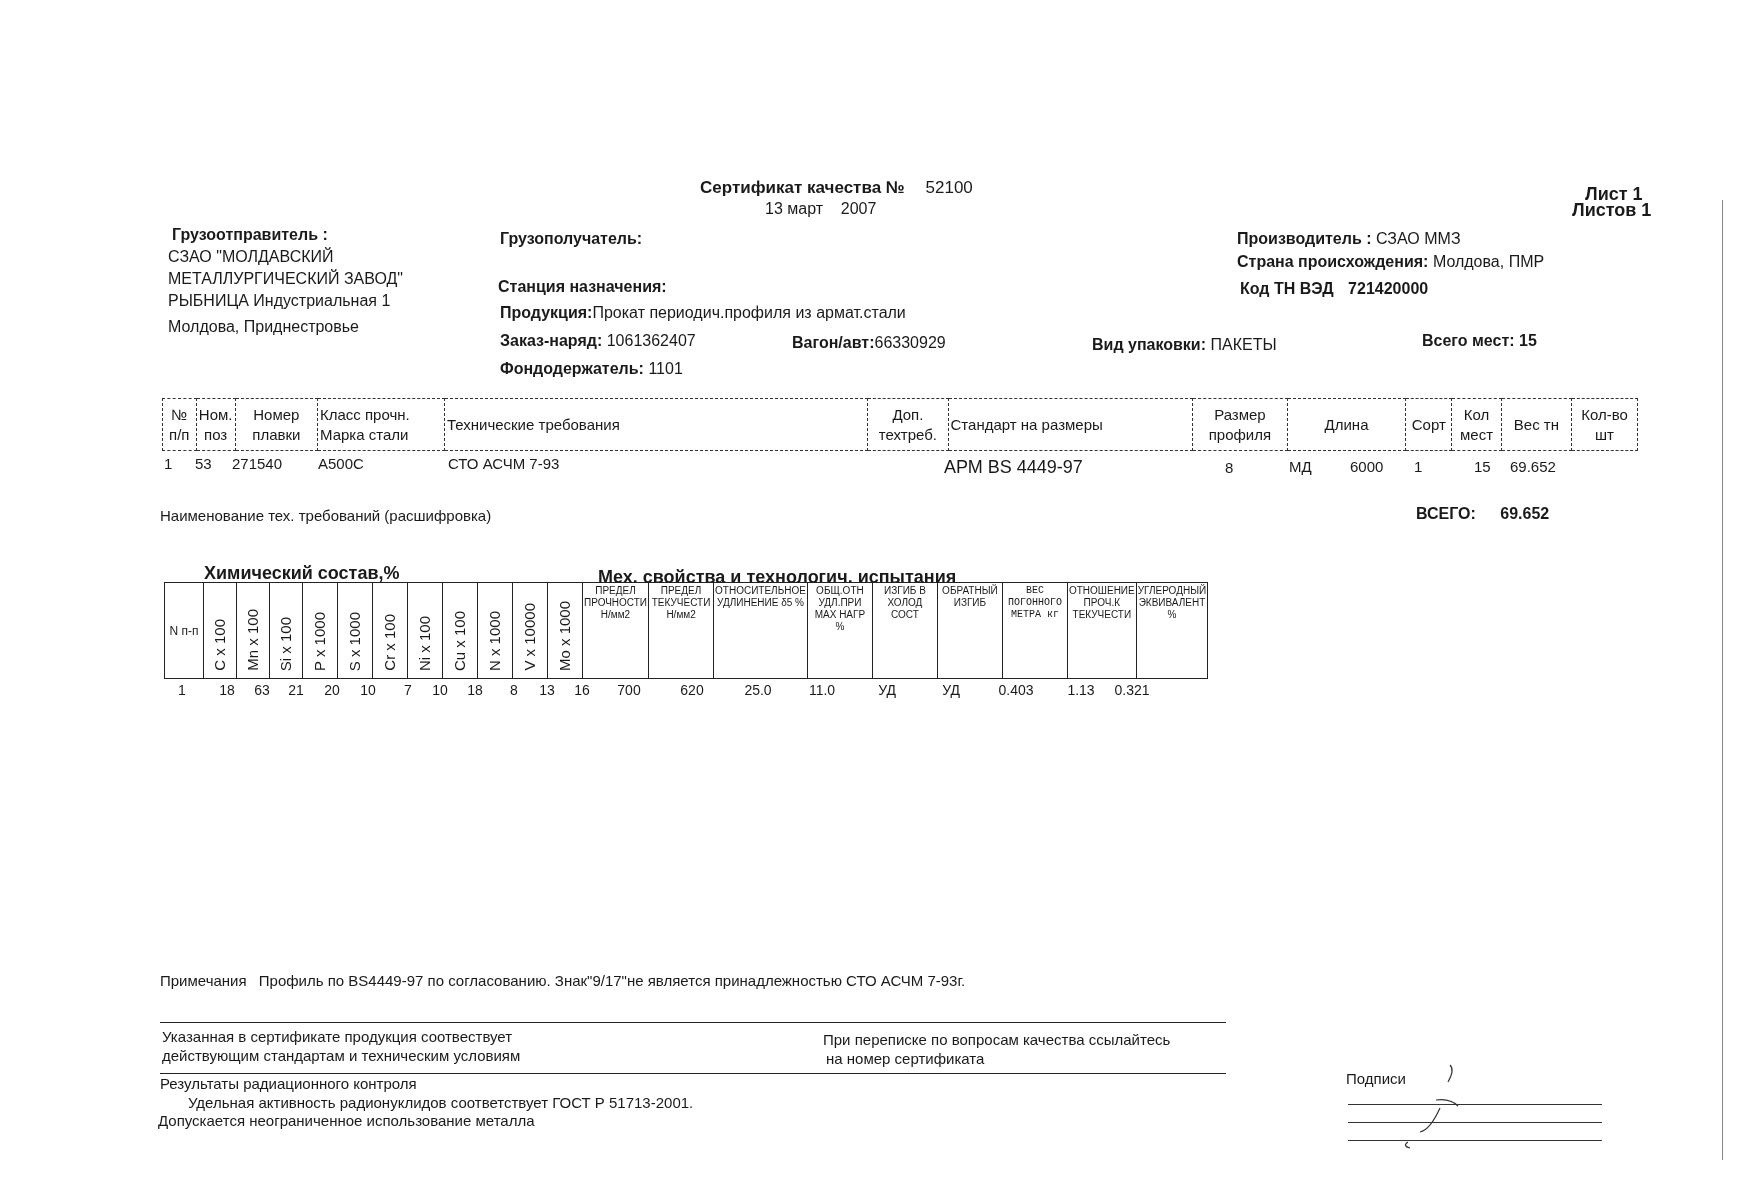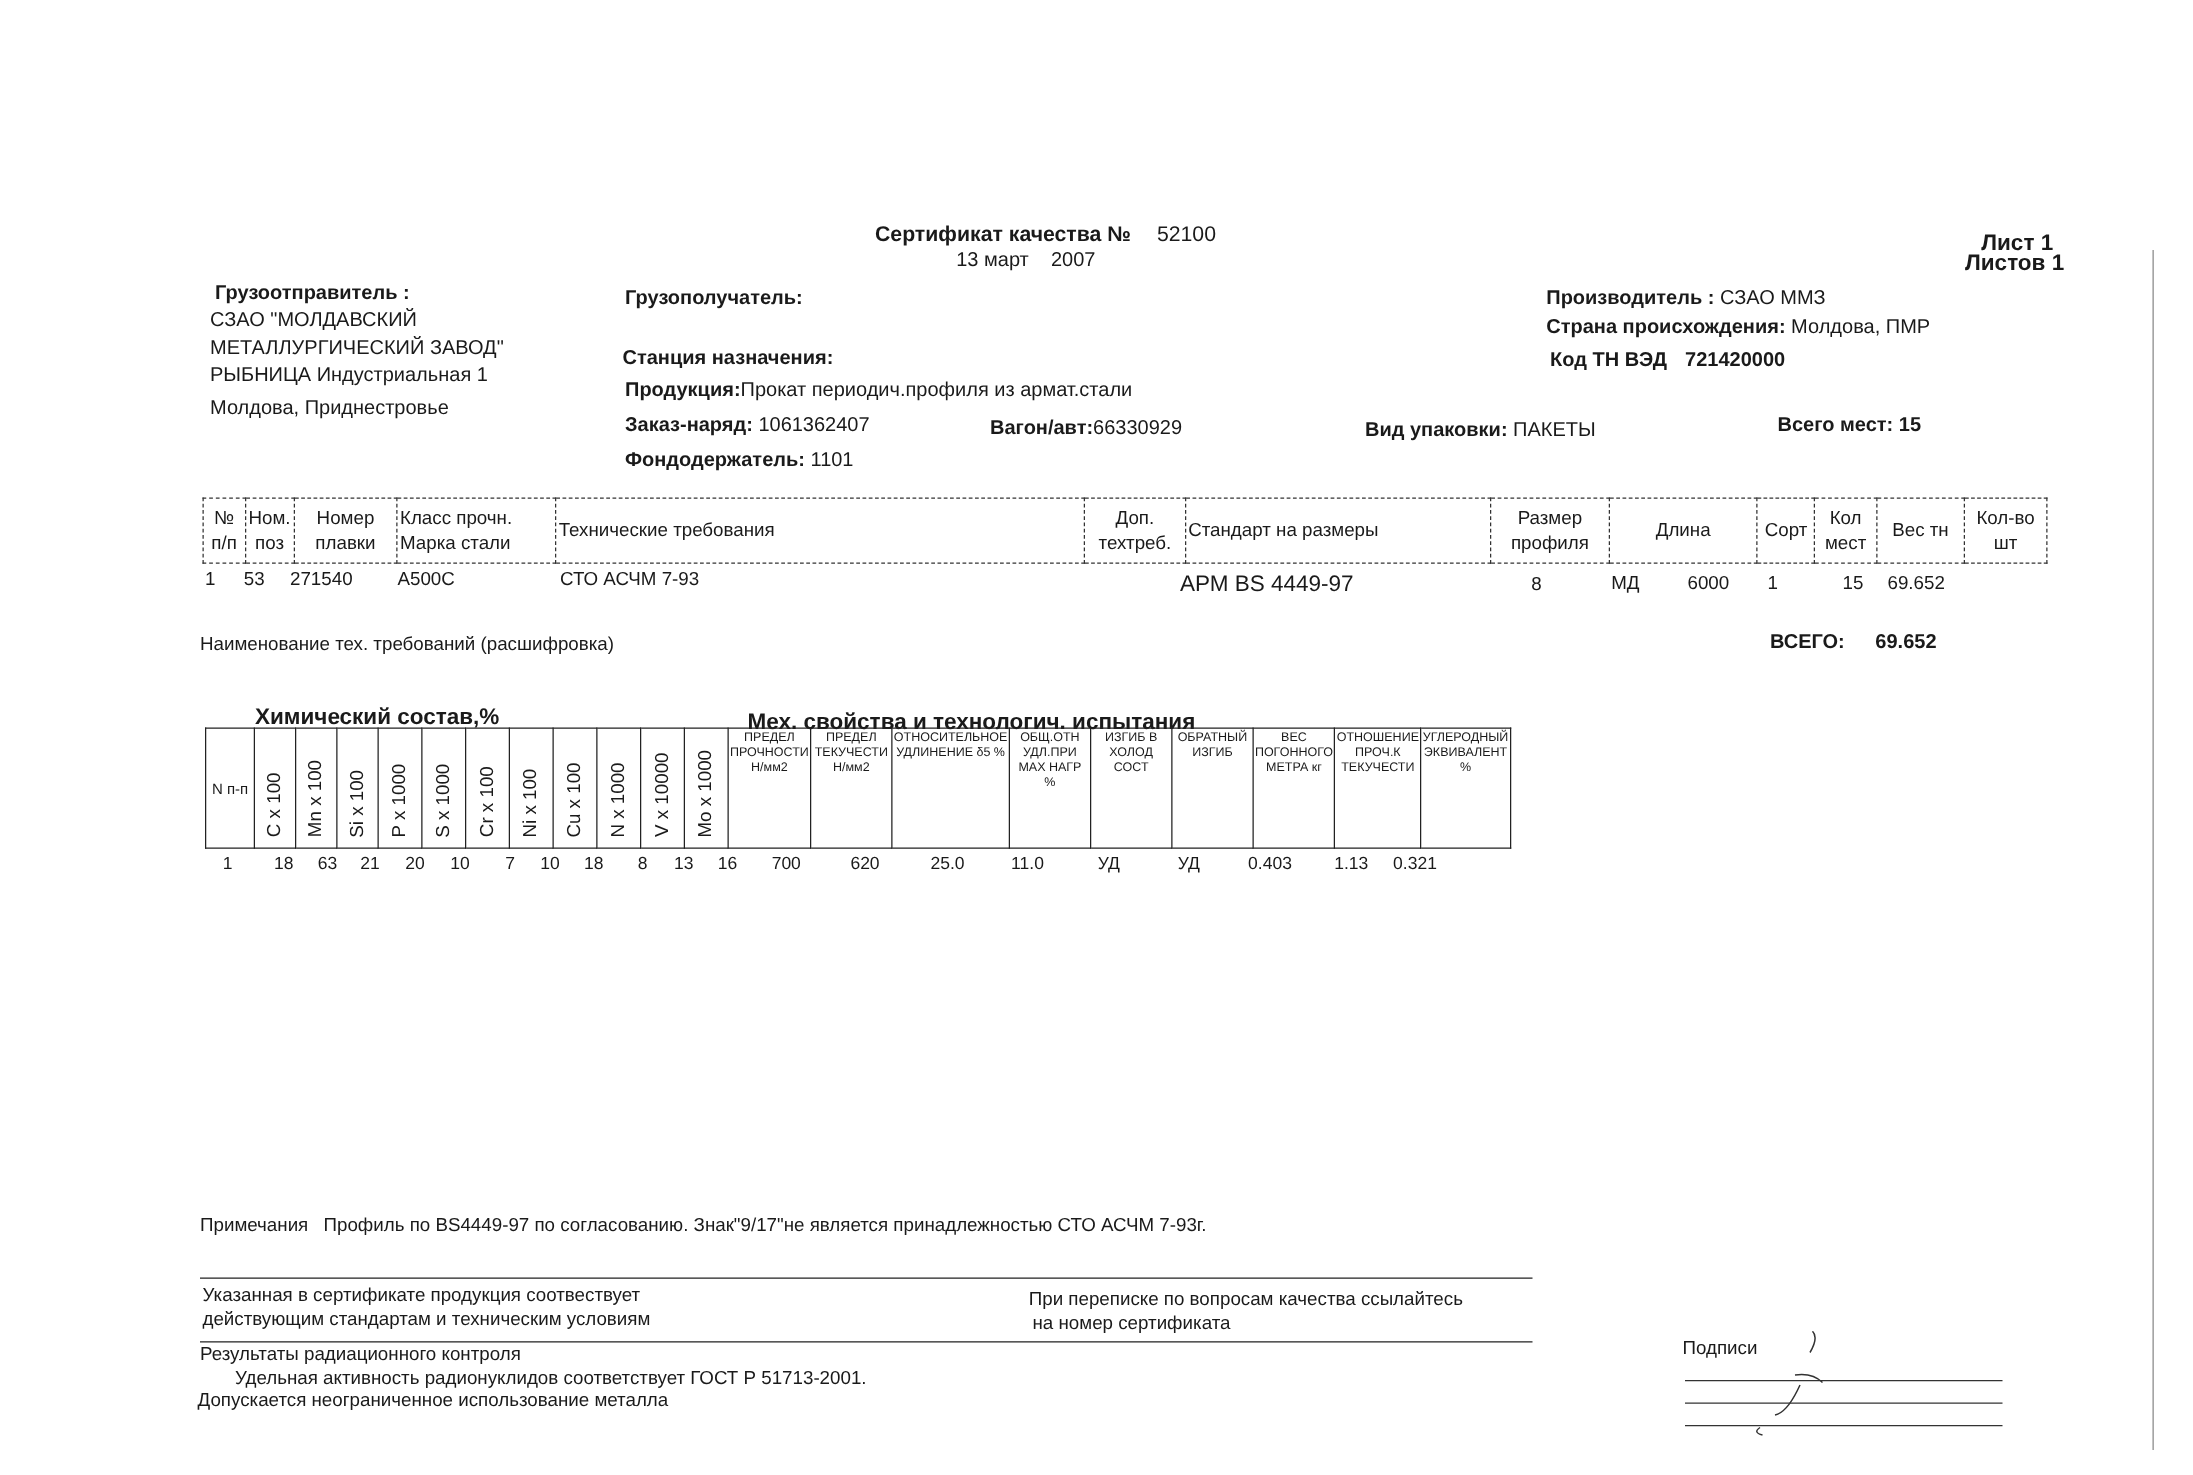--- a/index.html
+++ b/index.html
@@ -133,21 +133,21 @@
     <th class="rot" style="width:34px;"><span>Cu x 100</span></th>
     <th class="rot" style="width:34px;"><span>N x 1000</span></th>
     <th class="rot" style="width:34px;"><span>V x 10000</span></th>
     <th class="rot" style="width:34px;"><span>Mo x 1000</span></th>
     <th style="width:62px;">ПРЕДЕЛ ПРОЧНОСТИ Н/мм2</th>
     <th style="width:62px;">ПРЕДЕЛ ТЕКУЧЕСТИ Н/мм2</th>
     <th style="width:62px;">ОТНОСИТЕЛЬНОЕ УДЛИНЕНИЕ δ5 %</th>
     <th style="width:62px;">ОБЩ.ОТН УДЛ.ПРИ MAX НАГР %</th>
     <th style="width:62px;">ИЗГИБ В ХОЛОД СОСТ</th>
     <th style="width:62px;">ОБРАТНЫЙ ИЗГИБ</th>
-    <th style="width:62px;">ВЕС ПОГОННОГО МЕТРА кг</th>
+    <th style="width:62px;font-family:Liberation Mono, monospace;">ВЕС ПОГОННОГО МЕТРА кг</th>
     <th style="width:62px;">ОТНОШЕНИЕ ПРОЧ.К ТЕКУЧЕСТИ</th>
     <th style="width:62px;">УГЛЕРОДНЫЙ ЭКВИВАЛЕНТ %</th>
   </tr>
 </tbody>
   </table>
 
 <div class="vals" style="left:0;top:682px;width:1754px;height:20px;">
   <span style="left:182px;">1</span>
   <span style="left:227px;">18</span>
   <span style="left:262px;">63</span>

